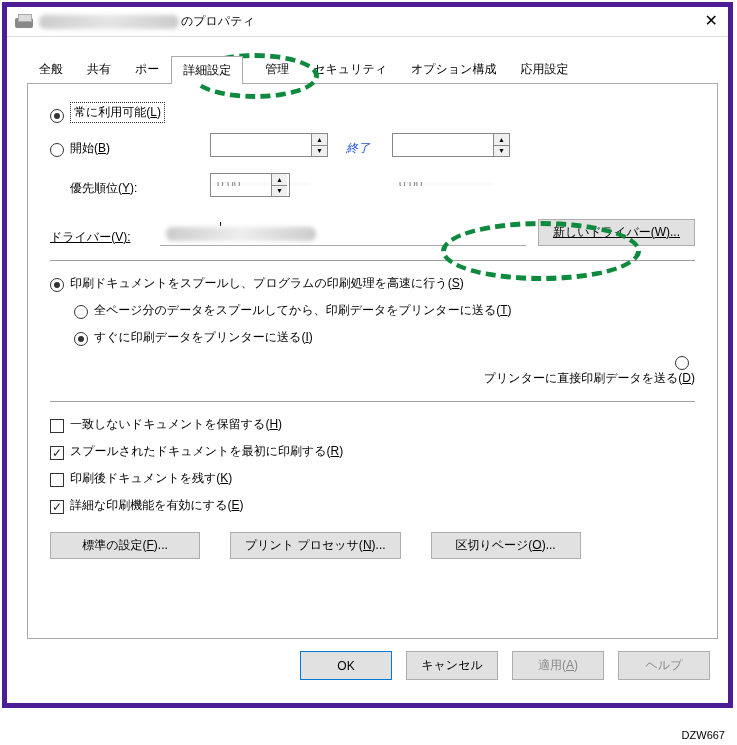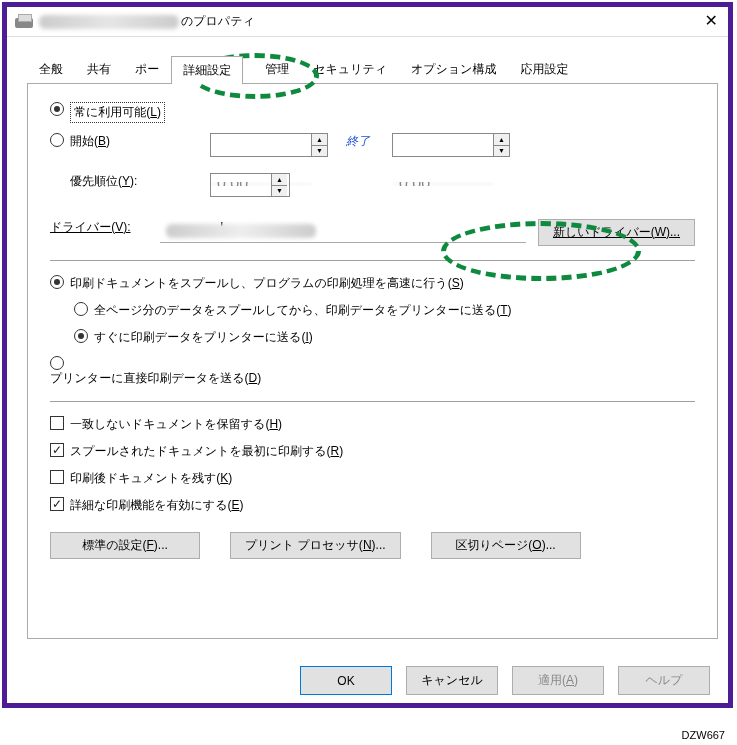--- a/index.html
+++ b/index.html
@@ -100,21 +100,21 @@
     z-index: 2;
     margin-bottom: -1px;
   }
   .tab-body {
     border: 1px solid #aaa;
     margin: 0 10px 0 20px;
     padding: 18px 22px 22px 22px;
     position: relative;
     height: 556px;
   }
-  .row { display: flex; align-items: flex-start; margin-bottom: 10px; }
+  .row { display: flex; align-items: flex-end; margin-bottom: 10px; }
   .radio {
     width: 14px; height: 14px; border-radius: 50%;
     border: 1px solid #333; margin-right: 6px;
     display: inline-flex; align-items: center; justify-content: center;
     flex-shrink: 0;
   }
   .radio.selected::after {
     content: ""; width: 6px; height: 6px; border-radius: 50%; background: #333;
   }
   .check {
@@ -125,21 +125,21 @@
   .check.checked::after {
     content: "✓"; font-size: 12px; line-height: 12px; color: #222;
   }
   .dotted-box {
     border: 1px dotted #333; padding: 1px 3px;
   }
   .spinner {
     display: flex; align-items: stretch; border: 1px solid #888; height: 24px;
   }
   .spinner input {
-    border: none; padding: 2px 6px; width: 100px; font-size: 16px;
+    border: none; padding: 2px 6px; width: 100px; font-size: 12px;
     font-family: inherit; outline: none; margin-top: 48px;
   }
   .spinner input:disabled { color: #888; }
   .spinner .arrows {
     display: flex; flex-direction: column; border-left: 1px solid #888;
     width: 16px;
   }
   .spinner .arrow {
     flex: 1; display: flex; align-items: center; justify-content: center;
     font-size: 7px; background: #f0f0f0; cursor: pointer; line-height: 7px;
@@ -160,21 +160,21 @@
     padding: 4px 14px; font-size: 12px; cursor: pointer;
     font-family: inherit; min-width: 120px; text-align: center;
   }
   .btn:disabled { color: #888; }
   .hr { border: none; border-top: 1px solid #a0a0a0; margin: 14px 0; }
   .bottom-btns {
     display: flex; gap: 30px; margin-top: 18px;
   }
   .bottom-btns .btn { min-width: 150px; }
   .dialog-btns {
-    position: absolute; bottom: 8px; right: 18px;
+    position: absolute; bottom: 23px; right: 18px;
     display: flex; gap: 14px;
   }
   .dialog-btns .btn { min-width: 92px; padding: 5px 10px; }
   .dialog-btns .btn.primary { border: 1px solid #0078d7; background: #e1e1e1; }
   .img-id {
     position: absolute; right: 12px; bottom: 4px; font-size: 11px;
   }
   .underline-shortcut { text-decoration: underline; }
   
   .highlight {

